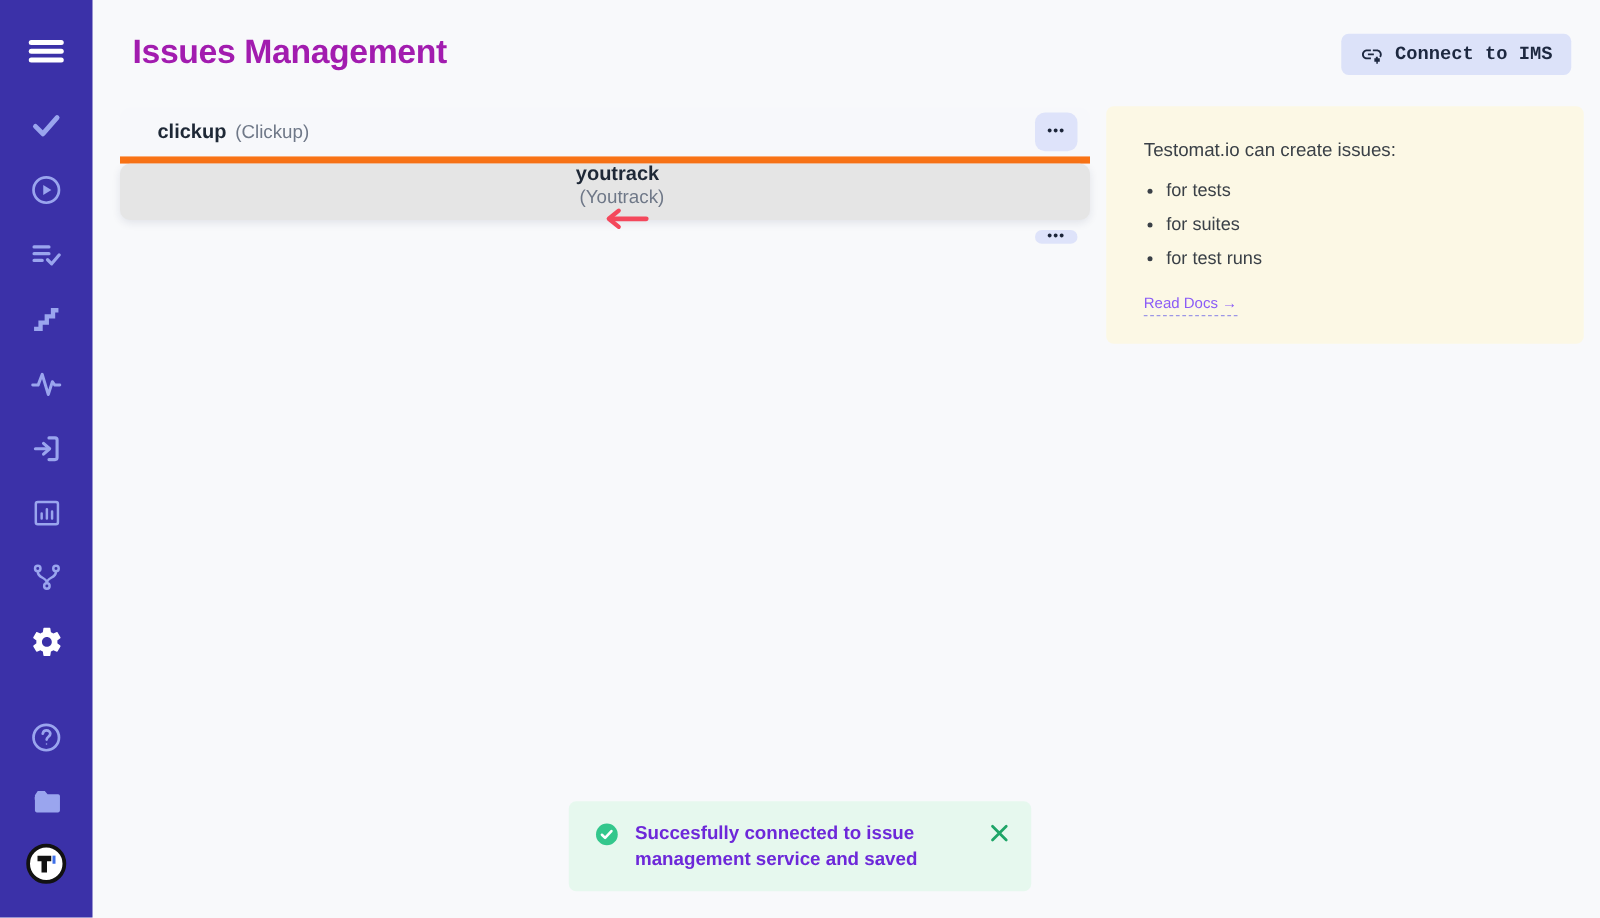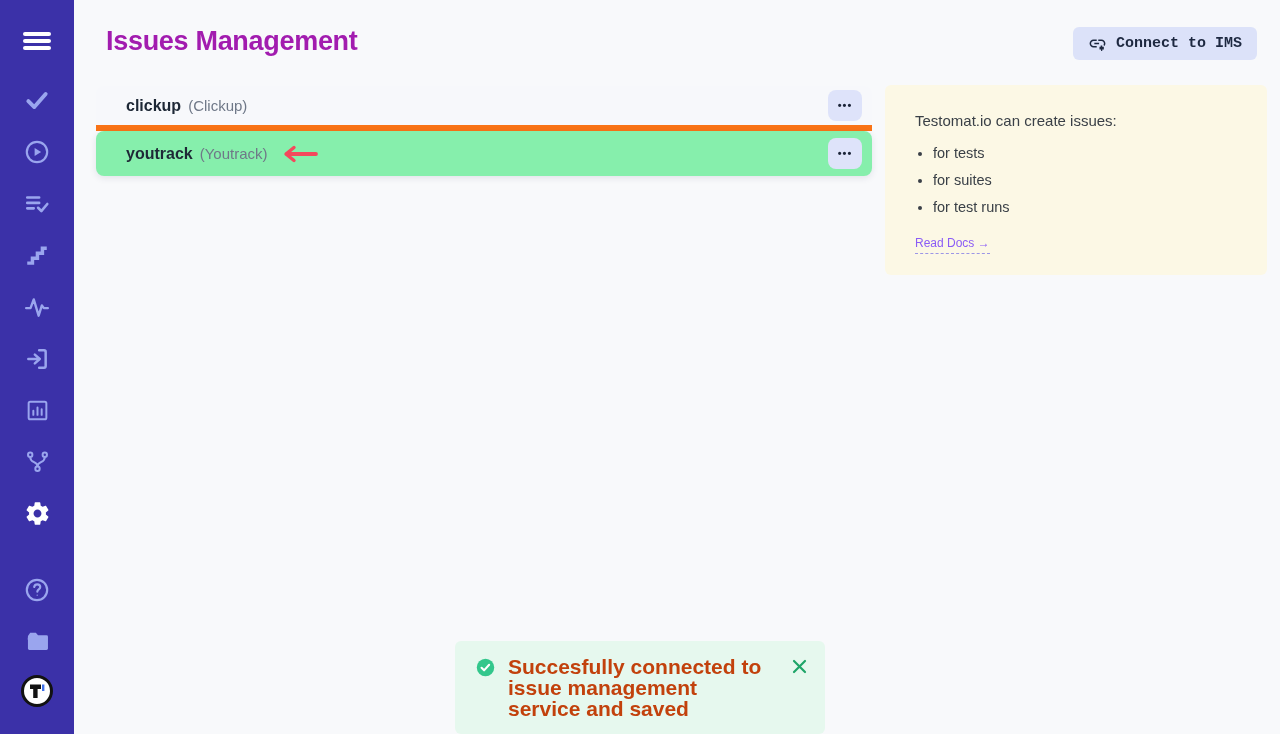--- a/index.html
+++ b/index.html
@@ -45,22 +45,23 @@
   .row {
     height:45px; display:flex; align-items:center;
     padding:0 10px 0 30px; position:relative;
   }
   .row-clickup {
     background:#F7F8FB;
     border-radius:8px 8px 0 0;
     border-bottom:6px solid #f97316;
   }
   .row-youtrack {
-    background:#86efac; border-radius:8px;
+    background:#e5e5e5; border-radius:8px;
     box-shadow:0 2px 7px rgba(25,35,80,0.10);
+    flex-direction:column;
   }
   .row-name { font-weight:700; font-size:16px; color:#1E2836; }
   .row-type { margin-left:7px; font-size:15px; color:#6F7888; }
   .arrow-annotation { margin-left:11px; display:flex; align-items:center; }
   .dots-btn {
     margin-left:auto; width:34px; height:31px;
     border:none; border-radius:8px; background:#DEE3FA;
     color:#1B2438; font-size:11px; font-weight:700; letter-spacing:1px;
     display:flex; align-items:center; justify-content:center; cursor:pointer;
     font-family:"Liberation Sans", sans-serif; line-height:1;
@@ -82,22 +83,22 @@
   }
 
   
   .toast {
     position:absolute; left:381px; top:641px; width:370px; min-height:68px;
     background:#E6F8EE; border-radius:6px;
     padding:15px 18px 15px 21px;
     display:flex; align-items:flex-start; gap:13px;
   }
   .toast-msg {
-    width:262px; font-size:21px; font-weight:700;
-    color:#c2410c; line-height:21px;
+    width:262px; font-size:15px; font-weight:700;
+    color:#6d28d9; line-height:21px;
   }
   .toast-close {
     margin-left:auto; background:none; border:none; padding:0;
     margin-top:3px; cursor:pointer; display:flex;
   }
 </style>
 </head>
 <body>
 
 <aside class="sidebar">

